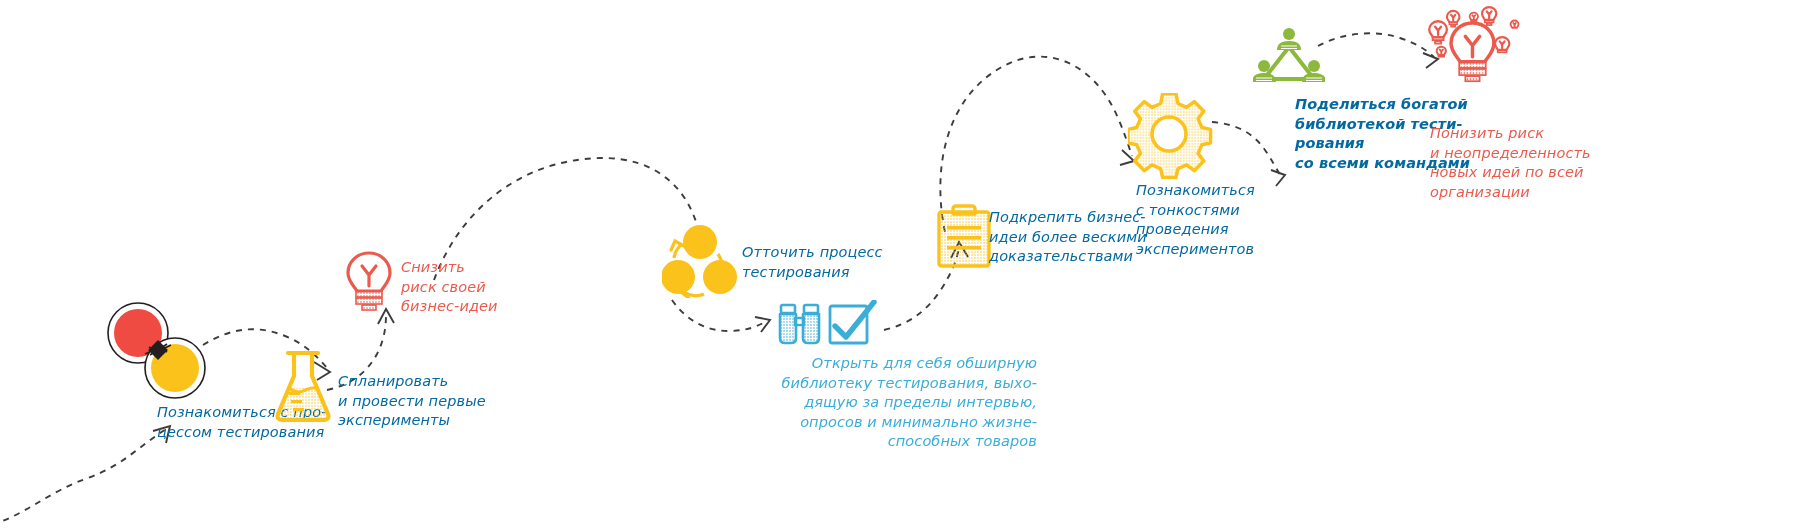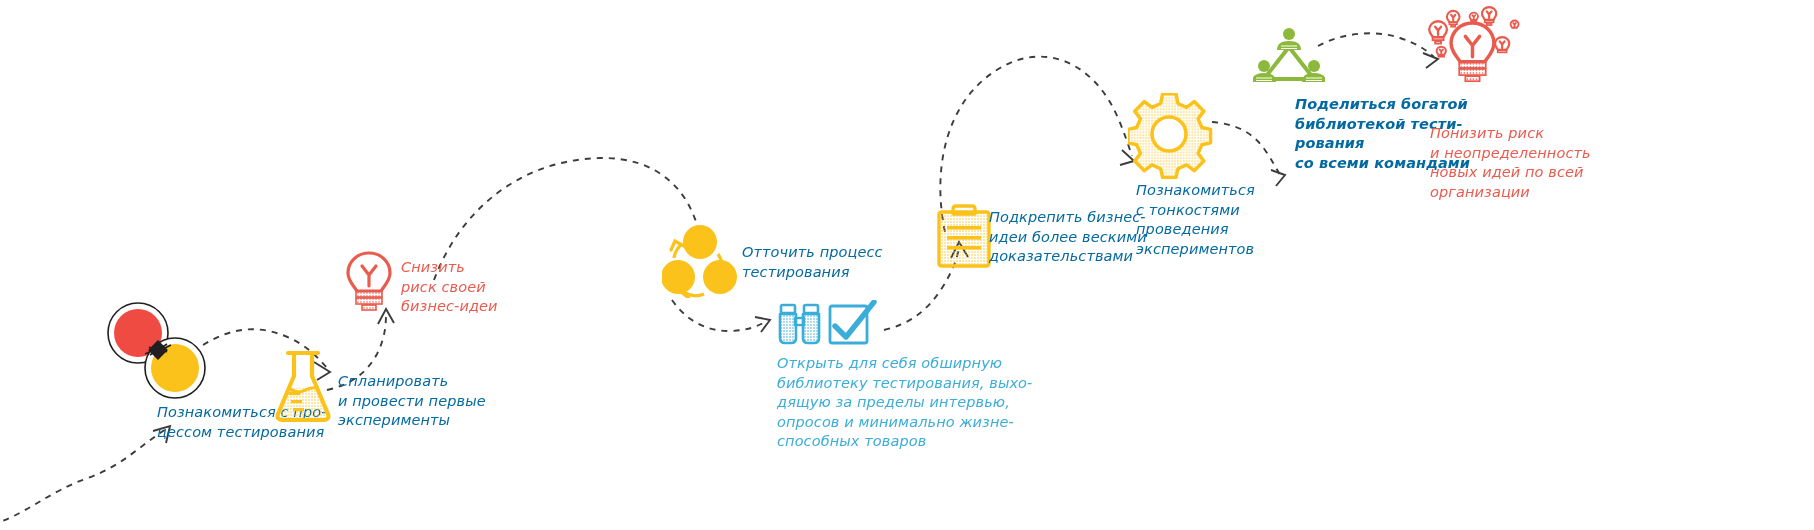--- a/index.html
+++ b/index.html
@@ -34,21 +34,21 @@
     position: absolute;
     font-style: italic;
     font-size: 14.5px;
     line-height: 19.5px;
     letter-spacing: 0.1px;
     white-space: pre-line;
     font-family: "DejaVu Sans", "Liberation Sans", sans-serif;
   }
   .lab-yellow { color: #0369a1; }
   .lab-red    { color: #ea5a4d; }
-  .lab-blue   { color: #3aadd9; }
+  .lab-blue   { color: #3aadd9; text-align: right; }
   .lab-green  { color: #0369a1; font-weight: bold; }
 
   
   #node-dual      { left: 105px;  top: 300px; }
   #node-flask     { left: 272px;  top: 348px; }
   #node-bulb-red  { left: 345px;  top: 250px; }
   #node-circles   { left: 662px;  top: 220px; }
   #node-binoc     { left: 777px;  top: 300px; }
   #node-clipboard { left: 935px;  top: 200px; }
   #node-gear      { left: 1128px; top: 93px;  }

